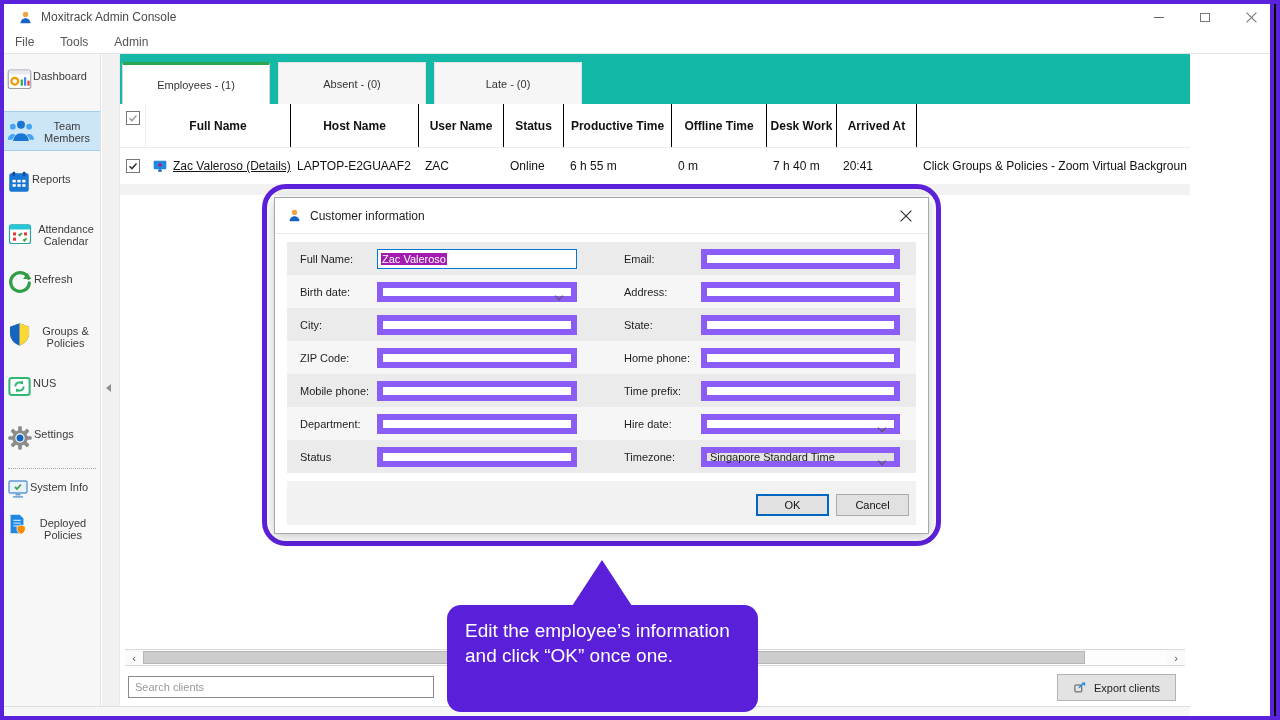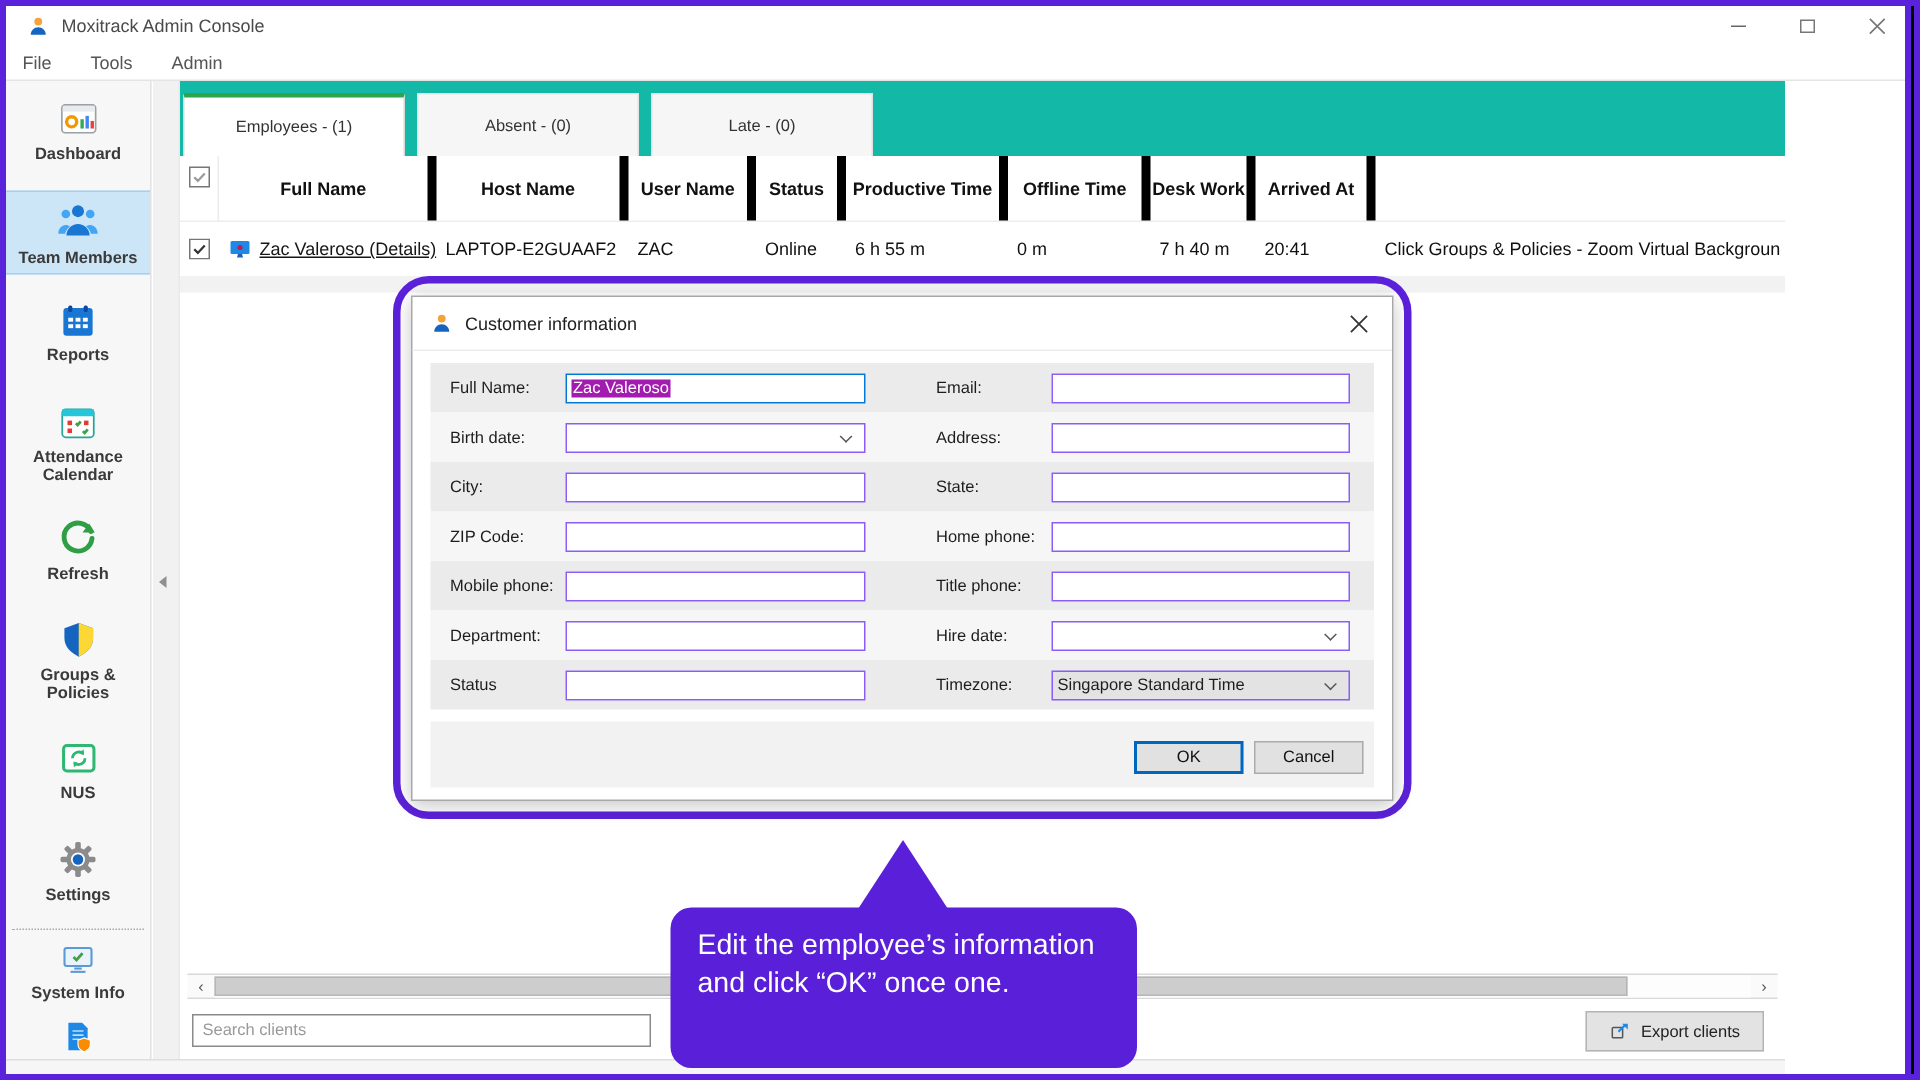--- a/index.html
+++ b/index.html
@@ -14,36 +14,36 @@
   .win-btn { width:20px; height:20px; display:flex; align-items:center; justify-content:center; cursor:default; }
   .glyph-min { width:10px; border-top:1px solid #666; display:block; }
   .glyph-max { width:10px; height:9px; border:1px solid #777; display:block; }
   .menubar { height:24px; display:flex; align-items:center; padding-left:8px; gap:20px; font-size:12px; color:#555; border-bottom:1px solid #e4e4e4; }
   .menu-item { padding:2px 3px; }
 
   .content { position:absolute; top:50px; left:0; width:1186px; height:652px; }
 
   
   .sidebar { position:absolute; left:0; top:0; width:97px; height:100%; background:#f7f7f7; border-right:1px solid #e2e2e2; display:flex; flex-direction:column; align-items:center; overflow:hidden; }
-  .nav-item { width:100%; display:flex; flex-direction:column; align-items:center; padding:4px 2px; text-align:center;font-weight:bold; }
+  .nav-item { width:100%; display:flex; flex-direction:row; align-items:flex-start; padding:4px 2px; text-align:center; }
   .nav-label { font-size:11px; line-height:12px; color:#3a3a3a; margin-top:4px; }
   .nav-item.selected { background:#cde6f7; border-top:1px solid #a6cfee; border-bottom:1px solid #a6cfee; }
   .nav-divider { width:88px; border-top:1px dotted #a9a9a9; margin-top:12px; }
   .splitterband { position:absolute; left:98px; top:0; width:18px; height:100%; background:#f1f1f1; border-right:1px solid #e9e9e9; }
   .splitter-handle { position:absolute; left:4px; top:330px; width:0; height:0; border-top:4px solid transparent; border-bottom:4px solid transparent; border-right:5px solid #8f8f8f; }
 
   
   .main { position:absolute; left:116px; top:0; width:1070px; height:100%; background:#fff; }
   .tabstrip { height:50px; background:#14b8a6; padding:8px 0 0 2px; display:flex; gap:8px; }
   .tab { width:148px; height:42px; display:flex; align-items:center; justify-content:center; font-size:11px; color:#333; background:#f6f6f6; border:1px solid #e2e2e2; border-bottom:none; }
   .tab.active { background:#fff; border-top:3px solid #2da44e; border-left:1px solid #d8d8d8; border-right:1px solid #d8d8d8; }
 
   .grid-row { display:grid; grid-template-columns:26px 145px 128px 85px 60px 108px 95px 70px 80px 1fr; }
   .table-header { height:44px; background:#fff; border-bottom:1px solid #ededed; }
-  .th { display:flex; align-items:center; justify-content:center; font-weight:bold; font-size:12px; color:#111; border-right:6px solid #000000; }
+  .th { display:flex; align-items:center; justify-content:center; font-weight:bold; font-size:12px; color:#111; border-right:1px solid #000000; }
   .th:last-child { border-right:none; }
   .th.cb-cell { align-items:flex-start; padding-top:7px; border-right:1px solid #ececec; }
   .table-row { height:36px; font-size:12px; color:#111; align-items:center; background:#fff; }
   .td { display:flex; align-items:center; gap:5px; padding-left:6px; white-space:nowrap; overflow:hidden; }
   .td.cb-cell { justify-content:center; padding-left:0; }
   .alt-stripe { height:11px; background:#f2f2f2; }
   .details-link { text-decoration:underline; color:#161616; }
 
   .cb { width:14px; height:14px; min-width:14px; border:1px solid #767676; background:#fff; display:inline-flex; align-items:center; justify-content:center; }
 
@@ -60,21 +60,21 @@
 
   
   .ring { position:absolute; left:258px; top:180px; width:679px; height:362px; border:5px solid #5c21da; border-radius:24px; z-index:10; pointer-events:none; }
   .dialog { position:absolute; left:270px; top:193px; width:655px; height:337px; background:#fff; border:1px solid #a8a8a8; box-shadow:0 3px 12px rgba(0,0,0,.22); z-index:11; }
   .dlg-title { height:36px; display:flex; align-items:center; gap:8px; padding:0 12px; font-size:12px; color:#1d1d1d; border-bottom:1px solid #ececec; }
   .dlg-close { margin-left:auto; width:20px; height:20px; display:flex; align-items:center; justify-content:center; }
   .dlg-form { margin:8px 12px 0 12px; }
   .dlg-row { height:33px; display:grid; grid-template-columns:77px 200px 1fr 77px 199px; align-items:center; padding-left:13px; padding-right:16px; font-size:11px; color:#1d1d1d; }
   .dlg-row:nth-child(odd) { background:#ebebeb; }
   .dlg-row:nth-child(even) { background:#f6f6f6; }
-  .ti { height:20px; border:1px solid #8b5cf6; background:#fff; display:flex; align-items:center; padding:0 3px; font-size:11px; position:relative; }
+  .ti { height:20px; border:6px solid #8b5cf6; background:#fff; display:flex; align-items:center; padding:0 3px; font-size:11px; position:relative; }
   .ti.focused { border:1px solid #0078d7; }
   .sel-text { background:#a21caf; color:#fff; padding:0 1px; }
   .combo .chev { position:absolute; right:9px; top:5px; width:6px; height:6px; border-right:1.4px solid #555; border-bottom:1.4px solid #555; transform:rotate(45deg); }
   .combo.filled { background:#e3e3e3; }
   .dlg-footer { position:absolute; left:12px; right:12px; top:283px; bottom:8px; background:#f2f2f2; }
   .dlg-btn { position:absolute; top:13px; width:73px; height:22px; display:flex; align-items:center; justify-content:center; font-size:11px; color:#111; background:#e1e1e1; }
   .btn-ok { right:87px; border:2px solid #0067c0; }
   .btn-cancel { right:7px; border:1px solid #ababab; }
 
   .callout-tri { position:absolute; left:568px; top:556px; width:0; height:0; border-left:30px solid transparent; border-right:30px solid transparent; border-bottom:46px solid #5a1fd8; z-index:20; }
@@ -390,21 +390,21 @@
         <span>ZIP Code:</span>
         <span class="ti"></span>
         <span></span>
         <span>Home phone:</span>
         <span class="ti"></span>
       </div>
       <div class="dlg-row">
         <span>Mobile phone:</span>
         <span class="ti"></span>
         <span></span>
-        <span>Title phone:</span>
+        <span>Time prefix:</span>
         <span class="ti"></span>
       </div>
       <div class="dlg-row">
         <span>Department:</span>
         <span class="ti"></span>
         <span></span>
         <span>Hire date:</span>
         <span class="ti combo">
             <span class="chev"></span>
           </span>

